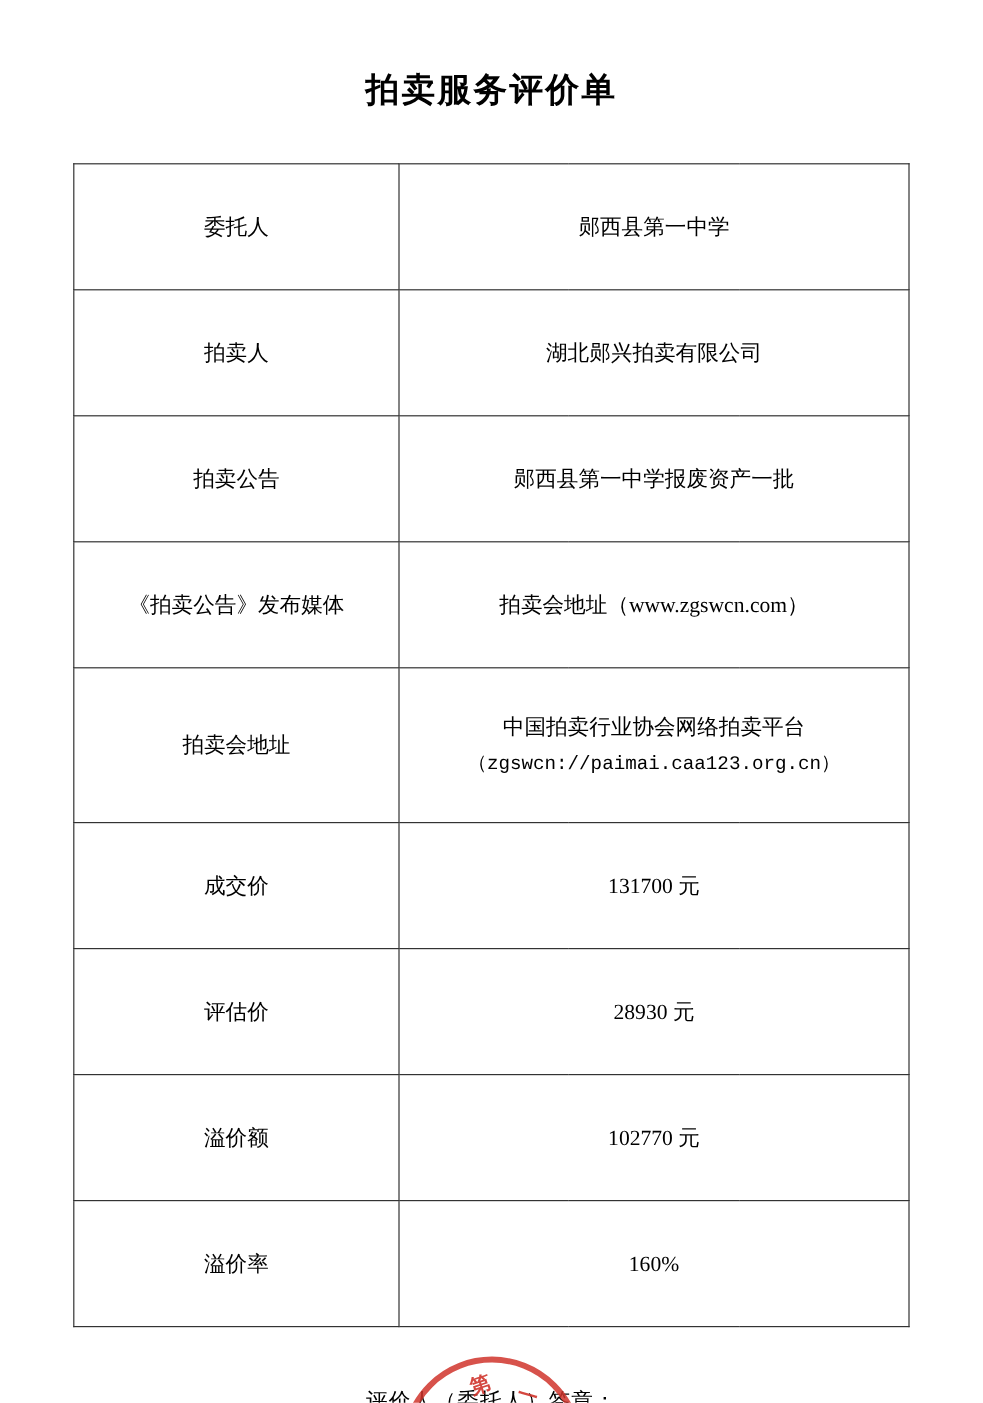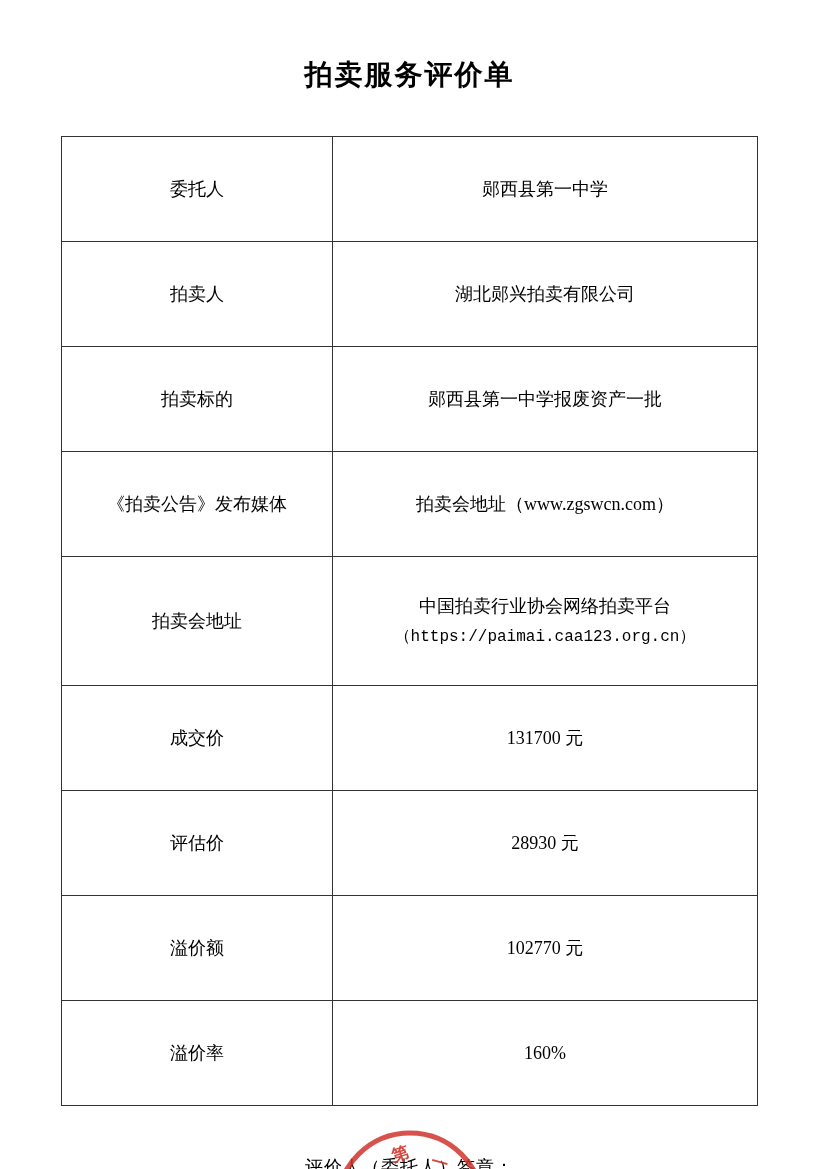--- a/index.html
+++ b/index.html
@@ -103,32 +103,32 @@
     <tbody>
       <tr>
         <td class="label-cell">委托人</td>
         <td class="value-cell" colspan="3">郧西县第一中学</td>
       </tr>
       <tr>
         <td class="label-cell">拍卖人</td>
         <td class="value-cell" colspan="3">湖北郧兴拍卖有限公司</td>
       </tr>
       <tr>
-        <td class="label-cell">拍卖标的</td>
+        <td class="label-cell">拍卖公告</td>
         <td class="value-cell" colspan="3">郧西县第一中学报废资产一批</td>
       </tr>
       <tr>
         <td class="label-cell">《拍卖公告》发布媒体</td>
         <td class="value-cell" colspan="3">拍卖会地址（www.zgswcn.com）</td>
       </tr>
       <tr>
         <td class="label-cell">拍卖会地址</td>
         <td class="value-cell two-line" colspan="3">
           <span class="line2">中国拍卖行业协会网络拍卖平台</span>
-          <span class="line2 mono">（https://paimai.caa123.org.cn）</span>
+          <span class="line2 mono">（zgswcn://paimai.caa123.org.cn）</span>
         </td>
       </tr>
       <tr>
         <td class="label-cell">成交价</td>
         <td class="value-cell" colspan="3">131700 元</td>
       </tr>
       <tr>
         <td class="label-cell">评估价</td>
         <td class="value-cell" colspan="3">28930 元</td>
       </tr>

